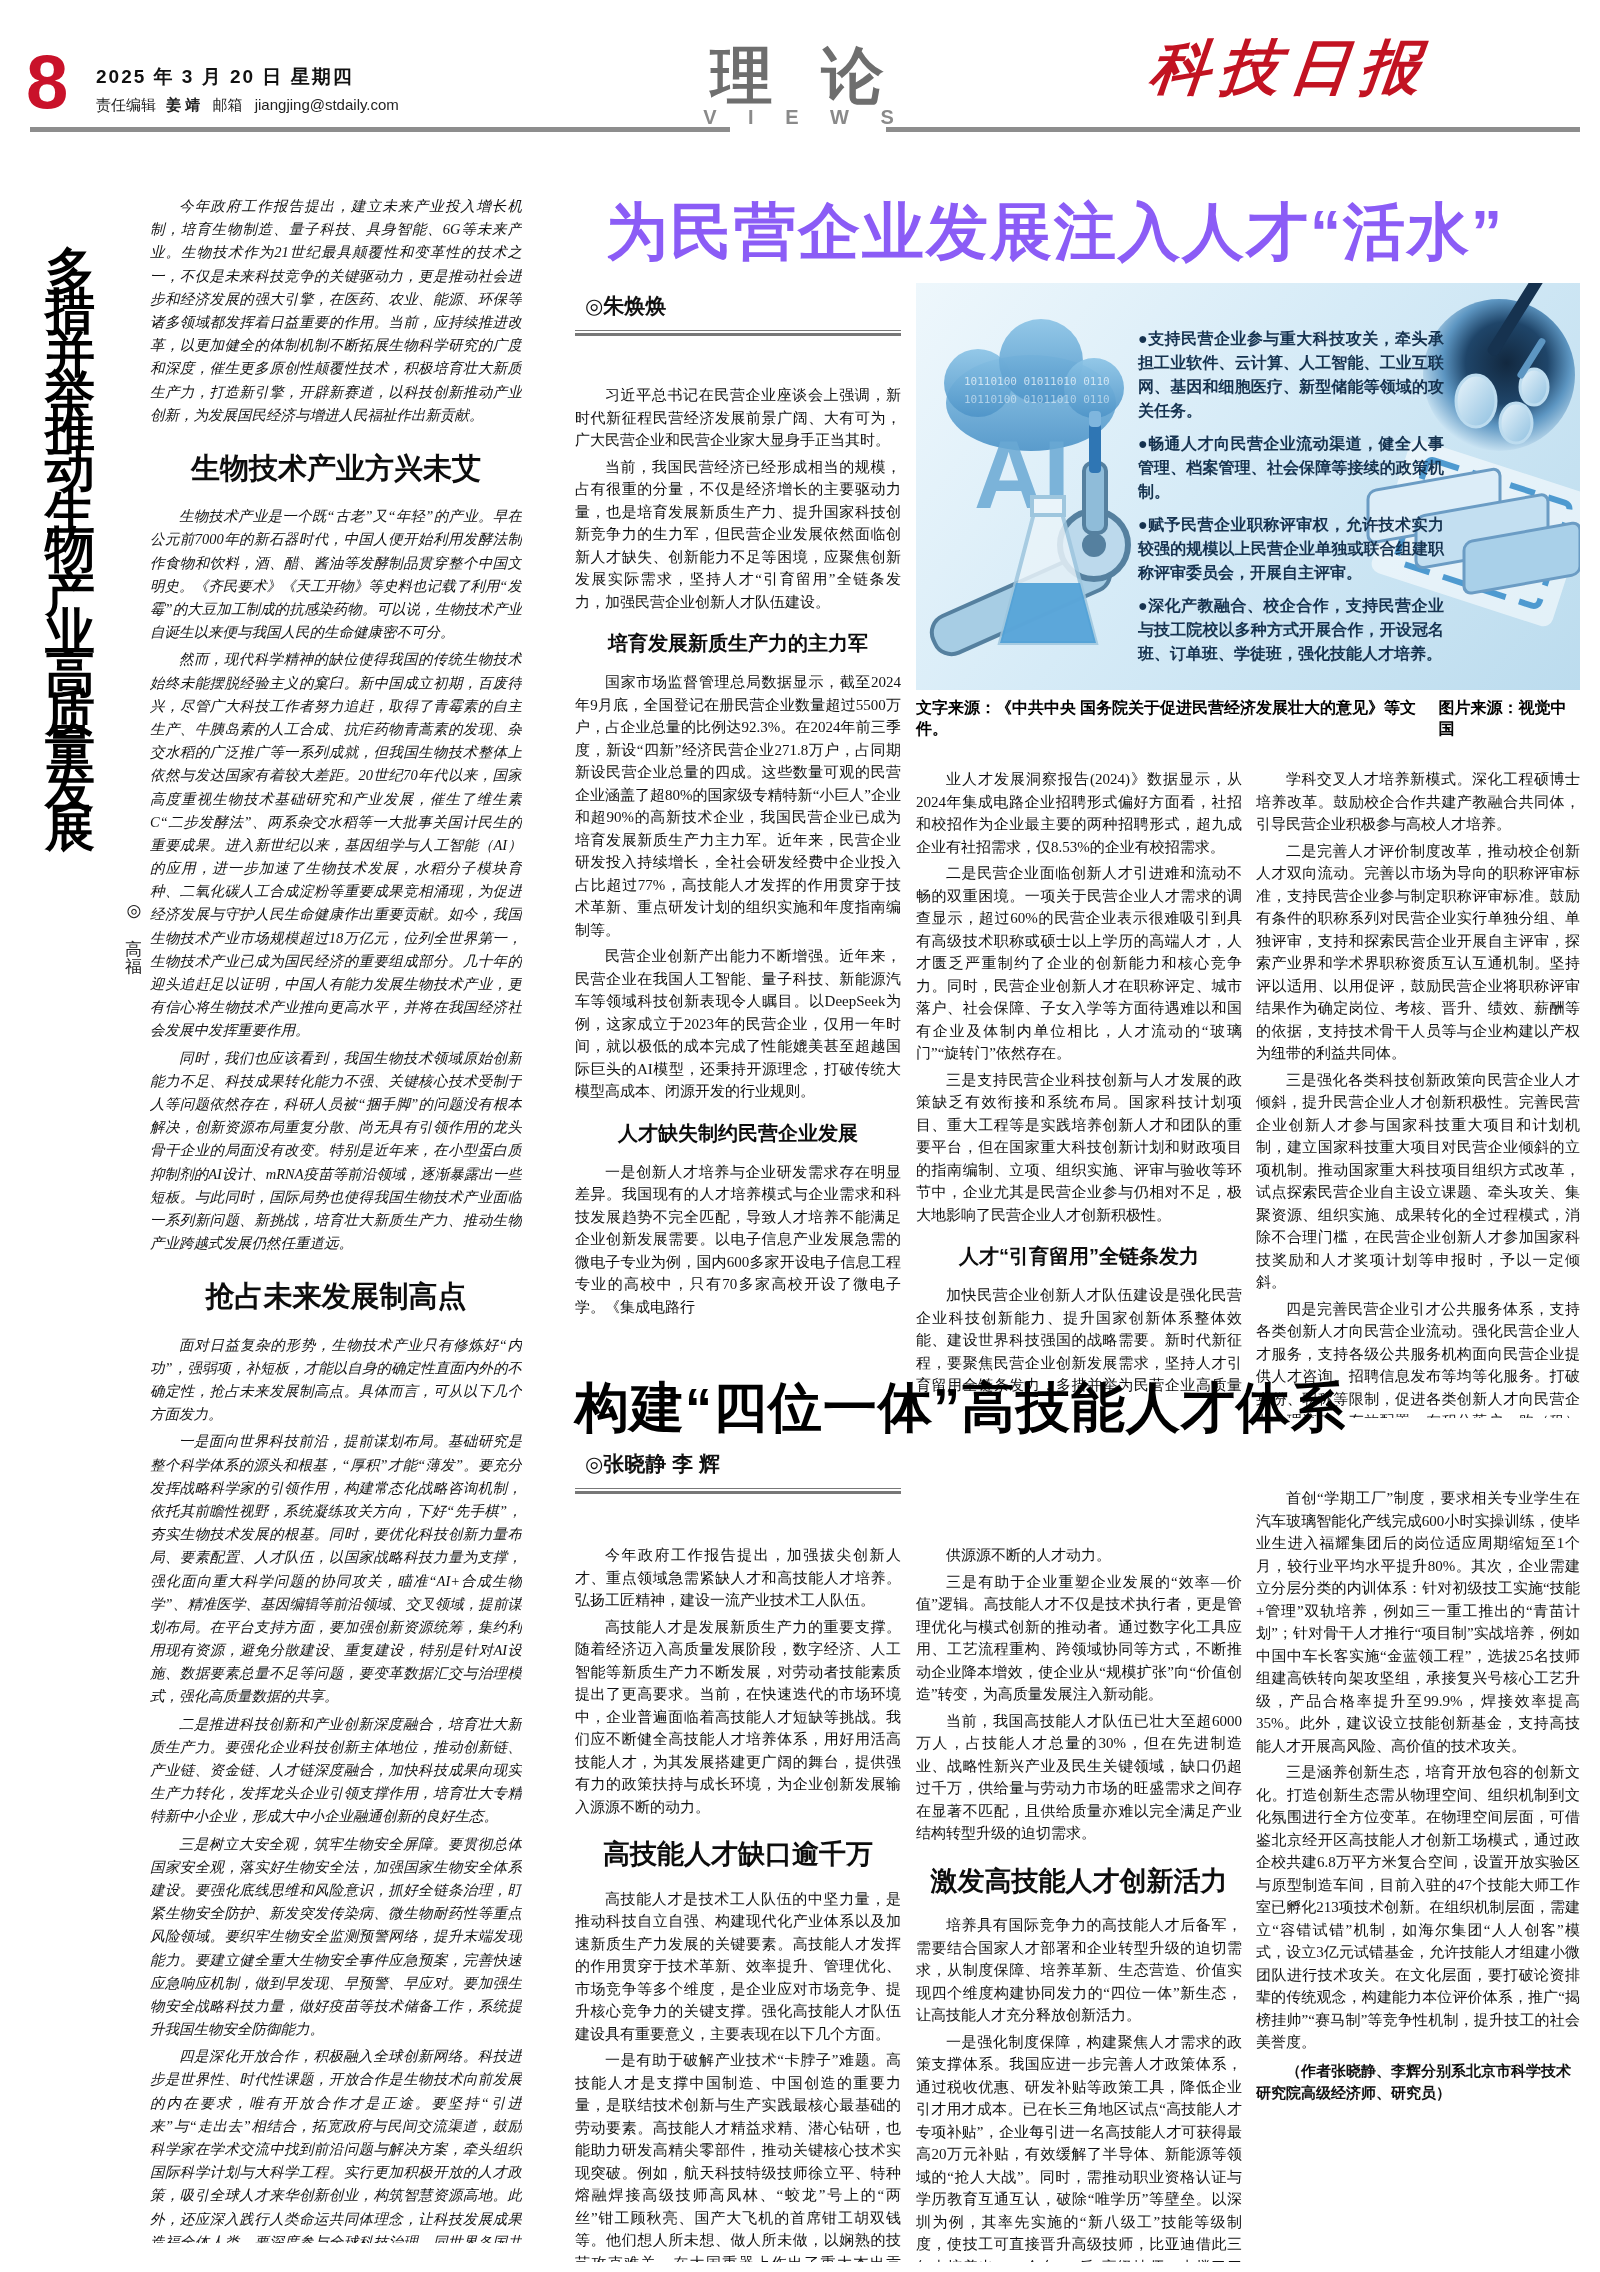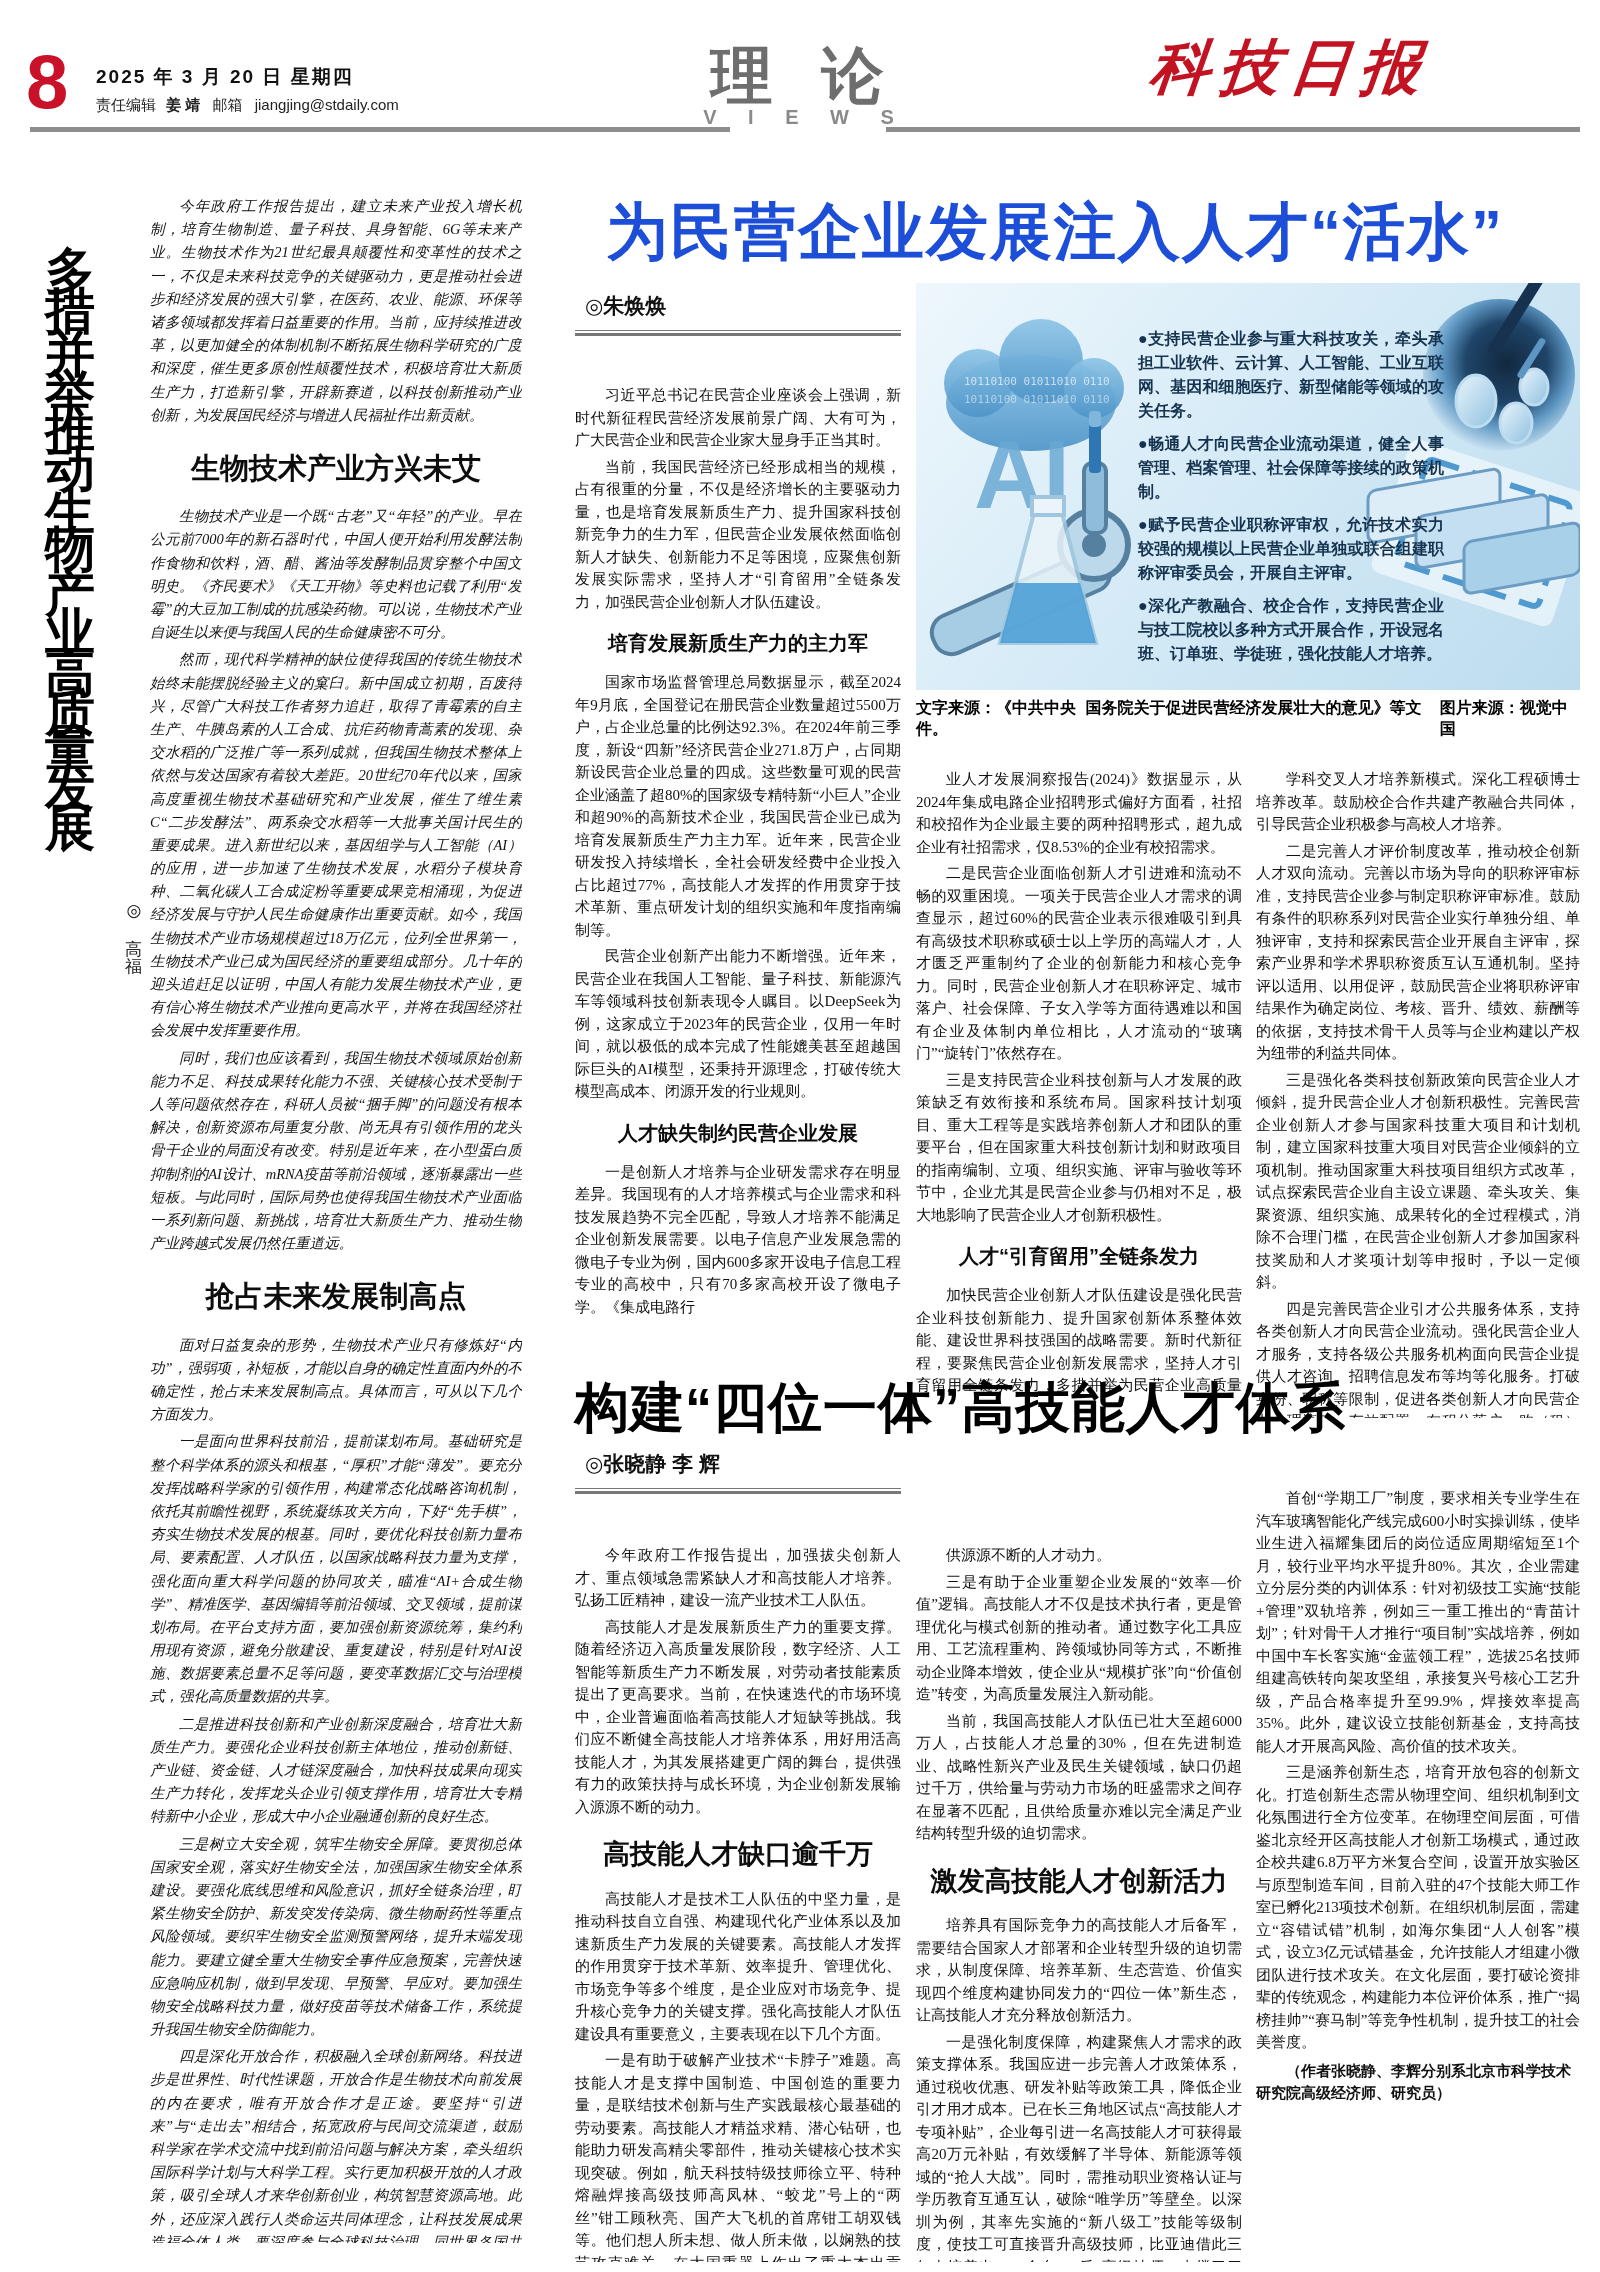--- a/index.html
+++ b/index.html
@@ -36,38 +36,38 @@
   .vtitle{left:44px;top:205px;writing-mode:vertical-rl;font-size:50px;font-weight:900;line-height:1.05;
           letter-spacing:40px;font-family:"Liberation Sans","DejaVu Sans",sans-serif;color:#000;}
   .vbyline{left:122px;top:900px;writing-mode:vertical-rl;font-size:17px;letter-spacing:6px;
            font-family:"Liberation Sans","DejaVu Sans",sans-serif;color:#222;}
   .left-col{left:150px;top:195px;width:372px;height:2048px;overflow:hidden;font-size:14.5px;line-height:1.6;}
   .left-col .subhead{font-size:29px;margin:18px 0 14px 0;}
   .left-col .para{font-style:italic;}
 
   
   .main-headline{left:530px;top:190px;width:1050px;text-align:center;font-size:62px;font-weight:900;
-                 letter-spacing:2px;color:#1d4ed8;font-family:"Liberation Sans","DejaVu Sans",sans-serif;white-space:nowrap;}
+                 letter-spacing:2px;color:#8b5cf6;font-family:"Liberation Sans","DejaVu Sans",sans-serif;white-space:nowrap;}
   .byline{font-size:21px;font-weight:bold;font-family:"Liberation Sans","DejaVu Sans",sans-serif;color:#111;}
   .byline-rule{height:2px;border-top:1px solid #777;border-bottom:3px solid #777;}
   .m-col1{left:575px;top:352px;width:326px;height:1012px;}
   .m-col2{left:916px;top:736px;width:326px;height:630px;}
   .m-col3{left:1256px;top:736px;width:324px;height:650px;}
   .newscol{overflow:hidden;font-size:15px;line-height:1.5;margin-top:32px;}
   .newscol .subhead{font-size:20px;margin:15px 0 13px 0;}
 
   
   .graphic{left:916px;top:283px;width:664px;height:407px;overflow:hidden;
            background:linear-gradient(130deg,#eef7fc 0%,#d6ebf7 45%,#bcdcee 100%);}
   .graphic svg{position:absolute;left:0;top:0;}
   .bullets{position:absolute;left:222px;top:44px;width:306px;}
   .bullets .para{font-family:"Liberation Sans","DejaVu Sans",sans-serif;font-weight:bold;font-size:16px;
                  line-height:1.5;color:#15324f;text-indent:0;margin:0 0 9px 0;}
   .caption{left:916px;top:698px;width:664px;display:flex;justify-content:space-between;
-           font-family:Liberation Mono, monospace;font-weight:bold;font-size:16px;color:#000;}
+           font-family:Liberation Serif, serif;font-weight:bold;font-size:16px;color:#000;}
 
   
   .bottom-headline{left:575px;top:1372px;width:730px;text-align:center;font-size:54px;font-weight:900;
                    letter-spacing:1px;color:#000;font-family:"Liberation Sans","DejaVu Sans",sans-serif;white-space:nowrap;}
   .b-col1{left:575px;top:1512px;width:326px;height:718px;}
   .b-col2{left:916px;top:1512px;width:326px;height:718px;}
   .b-col3{left:1256px;top:1455px;width:324px;height:775px;}
   .bottomcol .subhead{font-size:27px;margin:16px 0 13px 0;}
 </style>
 </head>

